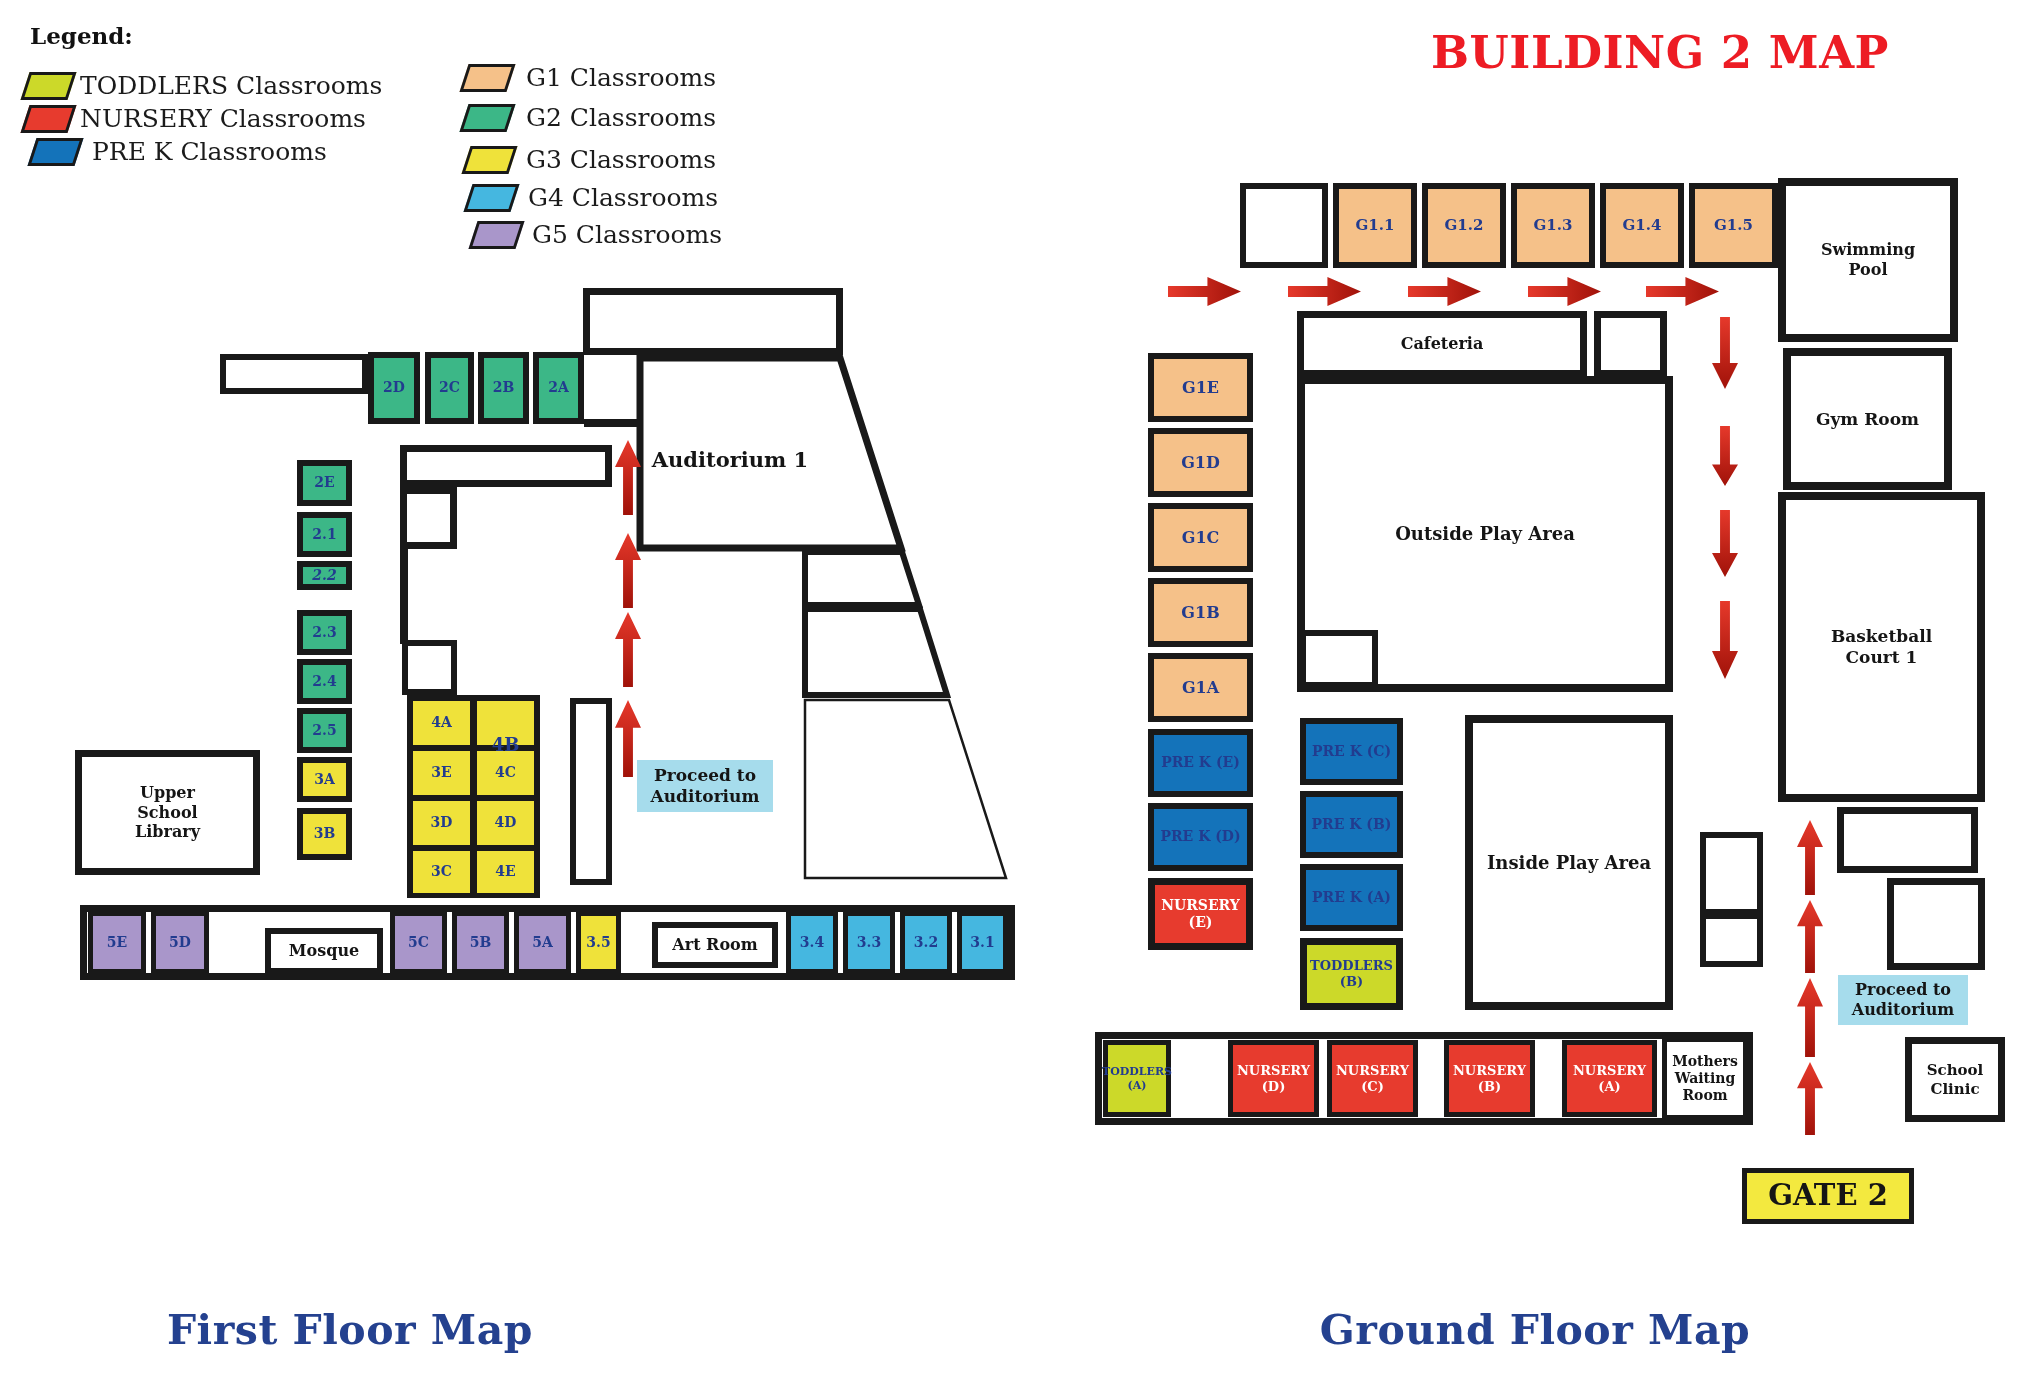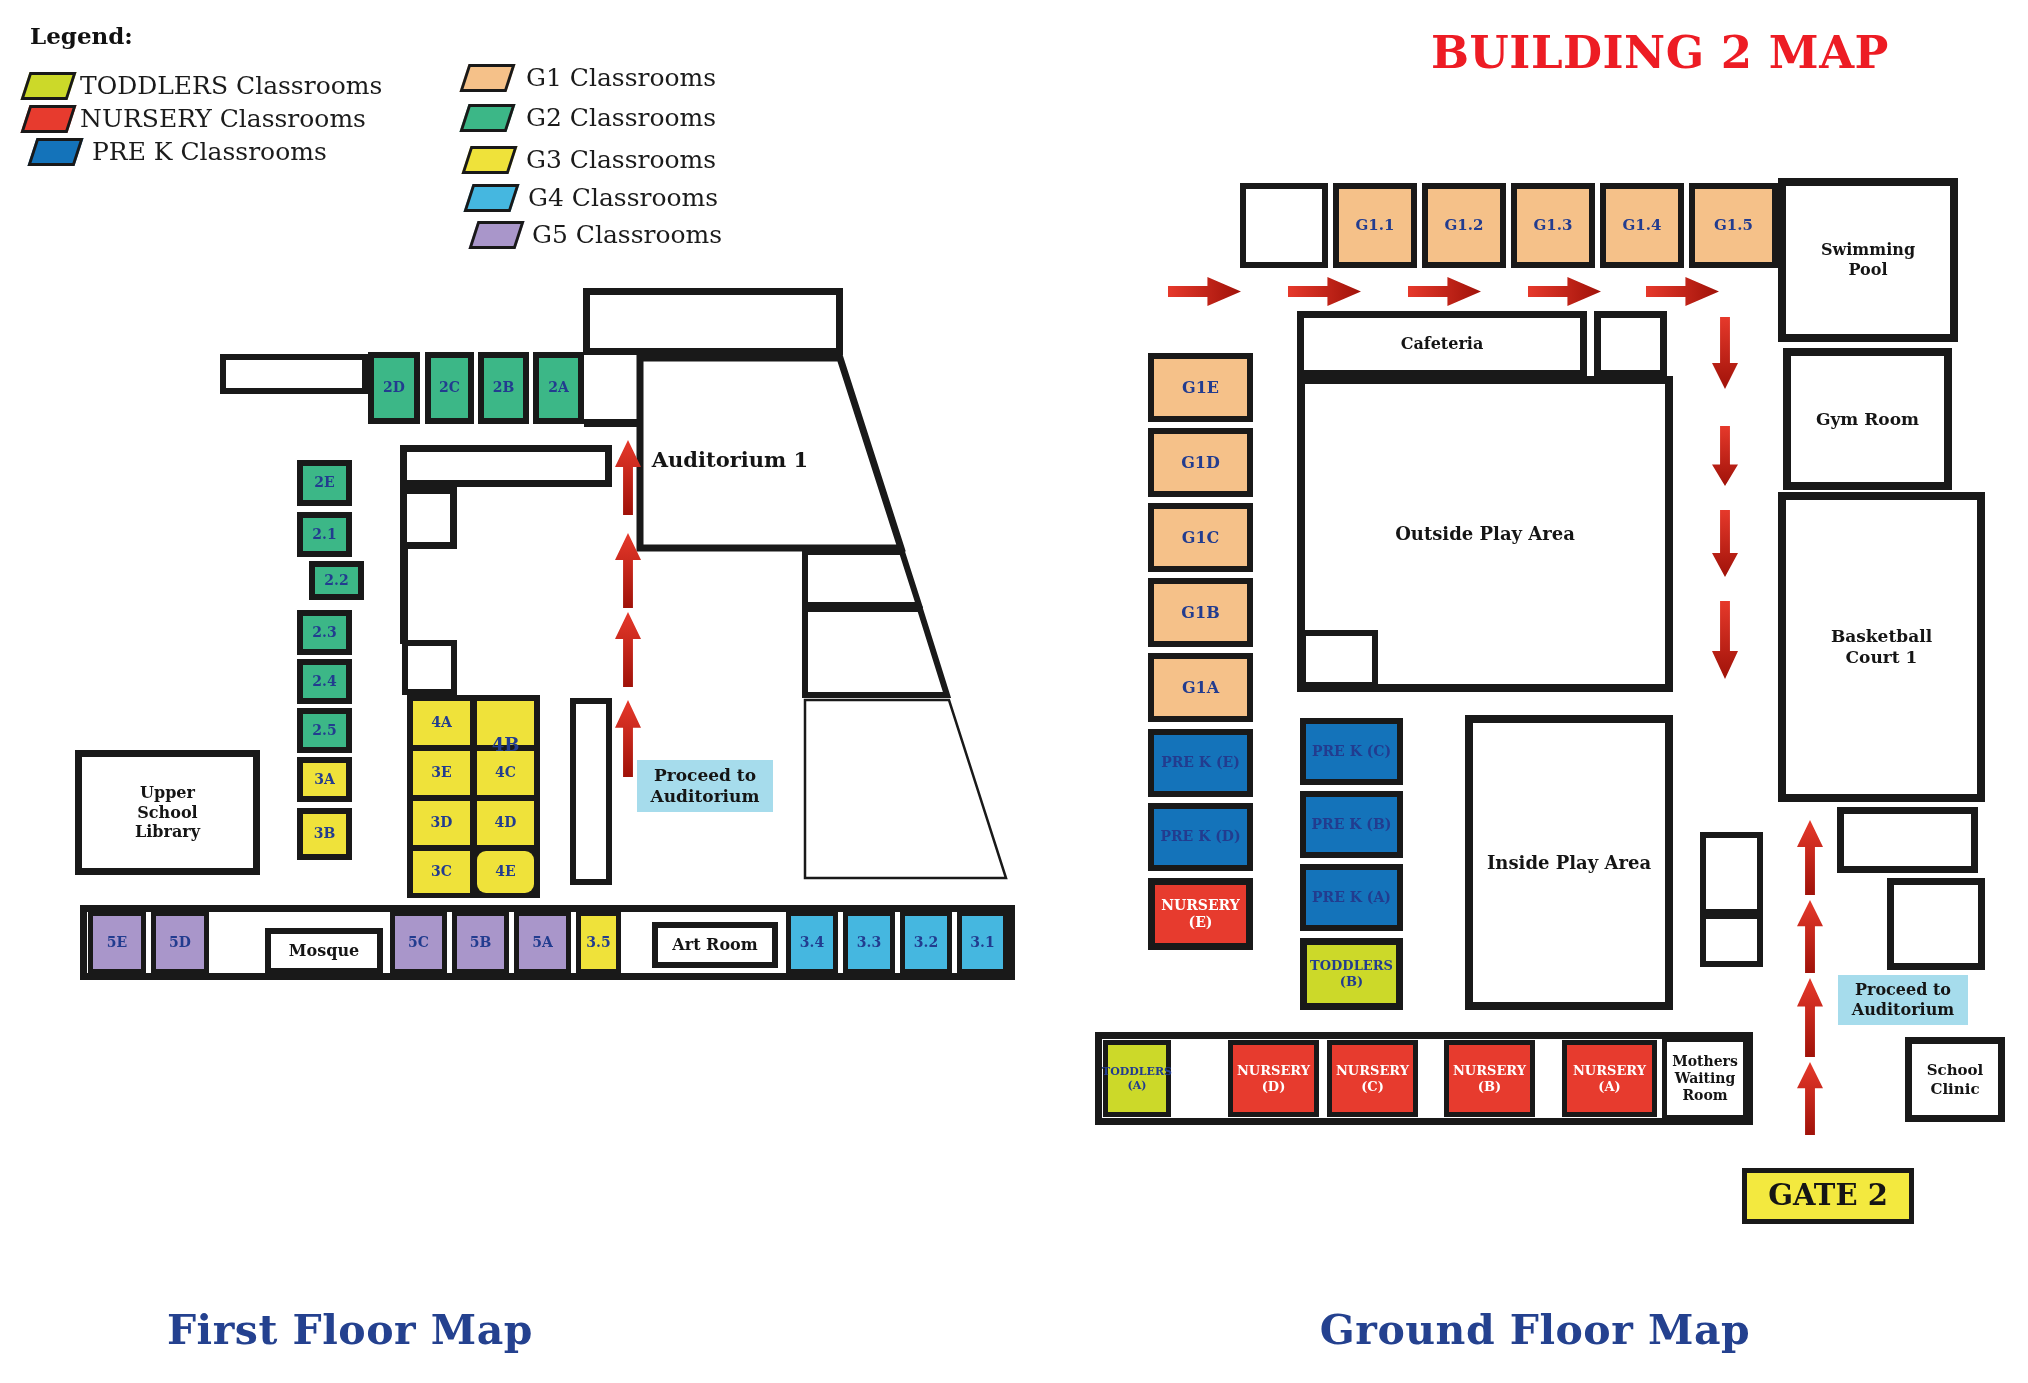--- a/index.html
+++ b/index.html
@@ -80,21 +80,21 @@
       </div>
       <div class="node room" style="left: 533px; top: 352px; width: 51px; height: 72px; background: rgb(60, 183, 135); border-width: 6px;">
         <div class="lbl navy" style="font-size: 14px;">2A</div>
       </div>
       <div class="node room" style="left: 297px; top: 460px; width: 55px; height: 46px; background: rgb(60, 183, 135); border-width: 6px;">
         <div class="lbl navy" style="font-size: 14px;">2E</div>
       </div>
       <div class="node room" style="left: 297px; top: 512px; width: 55px; height: 45px; background: rgb(60, 183, 135); border-width: 6px;">
         <div class="lbl navy" style="font-size: 14px;">2.1</div>
       </div>
-      <div class="node room" style="left: 309px; top: 561px; width: 55px; height: 39px; background: rgb(60, 183, 135); border-width: 6px;">
+      <div class="node room" style="left: 297px; top: 561px; width: 55px; height: 29px; background: rgb(60, 183, 135); border-width: 6px; font-style: italic;">
         <div class="lbl navy" style="font-size: 14px;">2.2</div>
       </div>
       <div class="node room" style="left: 297px; top: 610px; width: 55px; height: 45px; background: rgb(60, 183, 135); border-width: 6px;">
         <div class="lbl navy" style="font-size: 14px;">2.3</div>
       </div>
       <div class="node room" style="left: 297px; top: 659px; width: 55px; height: 45px; background: rgb(60, 183, 135); border-width: 6px;">
         <div class="lbl navy" style="font-size: 14px;">2.4</div>
       </div>
       <div class="node room" style="left: 297px; top: 708px; width: 55px; height: 45px; background: rgb(60, 183, 135); border-width: 6px;">
         <div class="lbl navy" style="font-size: 14px;">2.5</div>
@@ -124,21 +124,21 @@
       </div>
       <div class="node room" style="left: 413px; top: 801px; width: 57px; height: 44px; background: rgb(239, 226, 58); border-width: 0px;">
         <div class="lbl navy" style="font-size: 14px;">3D</div>
       </div>
       <div class="node room" style="left: 477px; top: 801px; width: 57px; height: 44px; background: rgb(239, 226, 58); border-width: 0px;">
         <div class="lbl navy" style="font-size: 14px;">4D</div>
       </div>
       <div class="node room" style="left: 413px; top: 851px; width: 57px; height: 42px; background: rgb(239, 226, 58); border-width: 0px;">
         <div class="lbl navy" style="font-size: 14px;">3C</div>
       </div>
-      <div class="node room" style="left: 477px; top: 851px; width: 57px; height: 42px; background: rgb(239, 226, 58); border-width: 0px; border-radius: 9px;">
+      <div class="node room" style="left: 477px; top: 851px; width: 57px; height: 42px; background: rgb(239, 226, 58); border-width: 0px;">
         <div class="lbl navy" style="font-size: 14px;">4E</div>
       </div>
       <div class="node box" style="left: 570px; top: 698px; width: 42px; height: 187px; background: rgb(255, 255, 255); border-width: 6px;"></div>
       <div class="node box" style="left: 75px; top: 750px; width: 185px; height: 125px; background: rgb(255, 255, 255); border-width: 7px;">
         <div class="lbl black" style="font-size: 16px;">Upper</div>
         <div class="lbl black" style="font-size: 16px;">School</div>
         <div class="lbl black" style="font-size: 16px;">Library</div>
       </div>
       <div class="node wall" style="left: 584px; top: 419px; width: 53px; height: 8px; background: rgb(25, 25, 25);"></div>
       <div class="node box" style="left: 80px; top: 905px; width: 935px; height: 75px; background: rgb(255, 255, 255); border-width: 7px;"></div>

